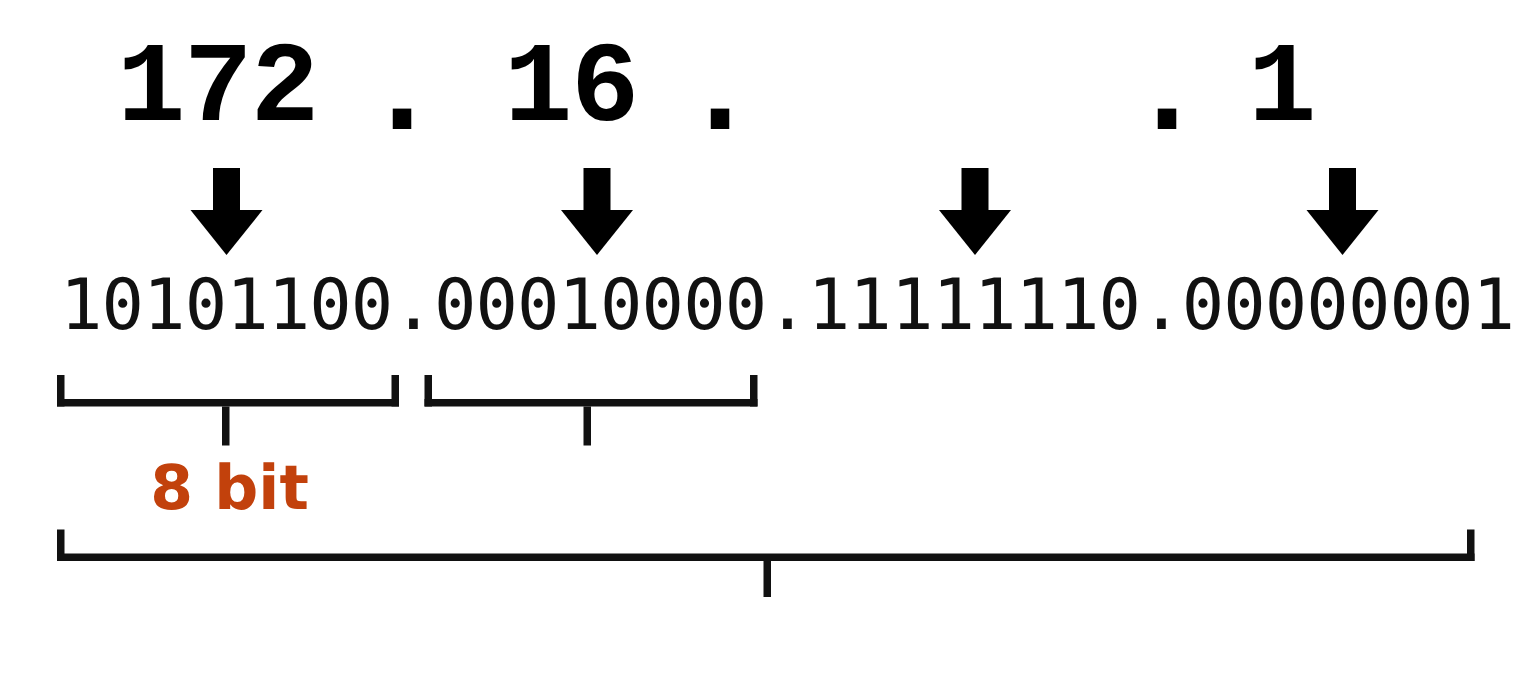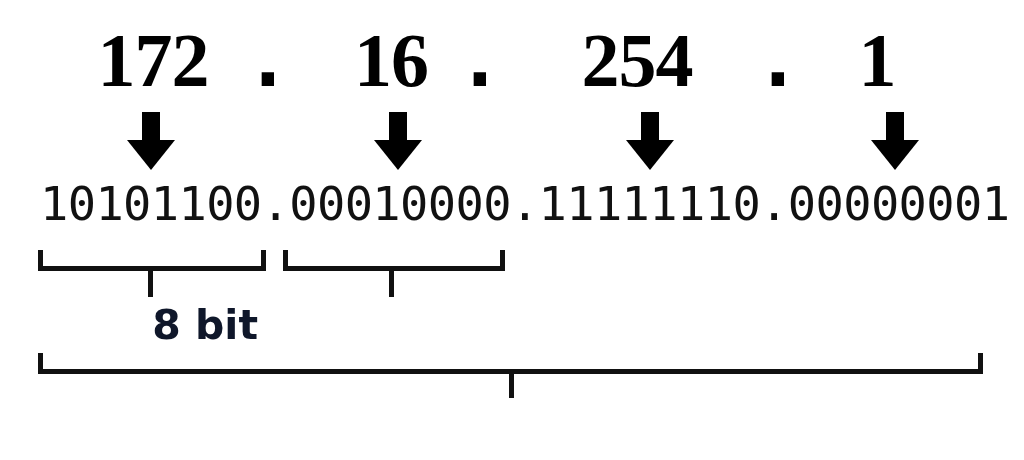--- a/index.html
+++ b/index.html
@@ -20,26 +20,25 @@
   .ip-row {
     position: absolute;
     left: 0;
     top: 20px;
     width: 1024px;
     height: 85px;
   }
   .ip-seg {
     position: absolute;
     top: 0;
-    font-family: Liberation Serif, serif;
+    font-family: Liberation Mono, monospace;
     font-weight: bold;
     font-size: 76px;
     line-height: 80px;
     color: #000000;
-    text-align: center;
     white-space: pre;
     letter-spacing: -1px;
   }
   .ip-dot {
     position: absolute;
     top: 0;
     font-family: "DejaVu Sans Mono", "Liberation Mono", monospace;
     font-weight: bold;
     font-size: 76px;
     line-height: 80px;
@@ -113,36 +112,35 @@
     background: #111111;
   }
 
   
   .bit-label {
     position: absolute;
     font-family: "DejaVu Sans", "Liberation Sans", sans-serif;
     font-weight: bold;
     font-size: 41px;
     line-height: 44px;
-    color: #0f172a;
-    text-align: right;
+    color: #c2410c;
+    text-align: center;
     white-space: pre;
   }
 </style>
 </head>
 <body>
 
 <div id="canvas">
 
   <div class="ip-row">
     <div class="ip-seg" style="left:78px; width:150px;">172</div>
     <div class="ip-dot" style="left:228px; width:80px;">.</div>
     <div class="ip-seg" style="left:336px; width:110px;">16</div>
     <div class="ip-dot" style="left:440px; width:80px;">.</div>
-    <div class="ip-seg" style="left:562px; width:150px;">254</div>
     <div class="ip-dot" style="left:738px; width:80px;">.</div>
     <div class="ip-seg" style="left:832px; width:90px;">1</div>
   </div>
 
   <div class="arrow" style="left:127px; top:112px;">
     <div class="shaft"></div>
     <div class="head"></div>
   </div>
   <div class="arrow" style="left:374px; top:112px;">
     <div class="shaft"></div>

